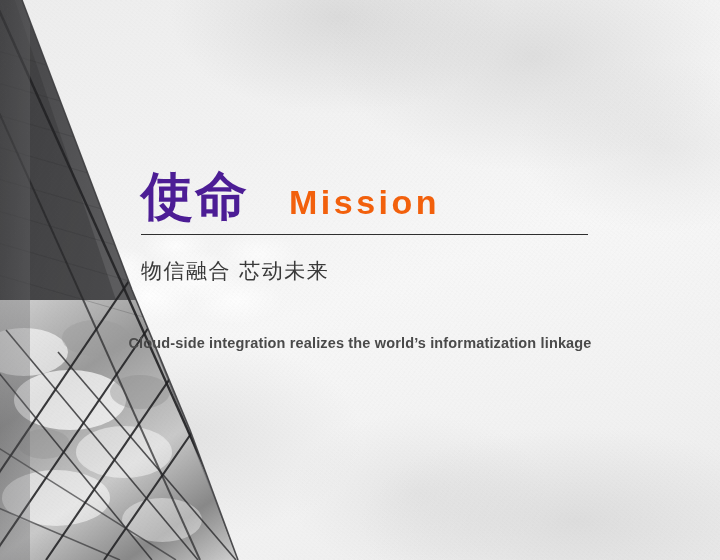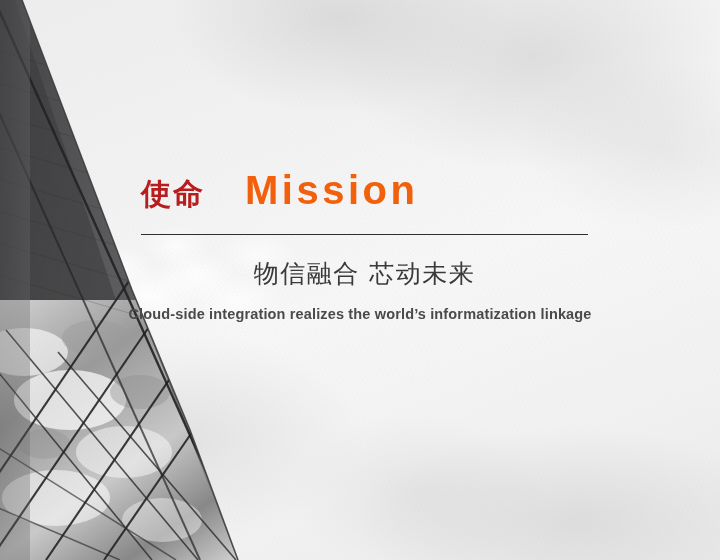--- a/index.html
+++ b/index.html
@@ -68,29 +68,29 @@
     position: absolute;
     left: 141px;
     top: 170px;
     width: 447px;
     display: flex;
     align-items: baseline;
     white-space: nowrap;
   }
   .headline-cn {
     font-family: Liberation Sans, sans-serif;
-    font-size: 30px;
+    font-size: 52px;
     font-weight: 700;
-    color: #b91c1c;
+    color: #4c1d95;
     letter-spacing: 2px;
     line-height: 1;
   }
   .headline-en {
     font-family: "Liberation Sans", "DejaVu Sans", sans-serif;
-    font-size: 40px;
+    font-size: 34px;
     font-weight: 700;
     color: #f2600c;
     letter-spacing: 3.5px;
     line-height: 1;
     margin-left: 40px;
   }
 
   .divider {
     position: absolute;
     left: 141px;
@@ -98,23 +98,23 @@
     width: 447px;
     height: 1px;
     background: #2f2f2f;
   }
 
   .subtitle-cn {
     position: absolute;
     left: 141px;
     top: 258px;
     width: 447px;
-    text-align: center;
+    text-align: left;
     font-family: "DejaVu Sans", "Liberation Sans", sans-serif;
-    font-size: 25px;
+    font-size: 21px;
     font-weight: 400;
     color: #3a3a3a;
     letter-spacing: 1.5px;
     line-height: 1.25;
     white-space: nowrap;
   }
 
   .tagline {
     position: absolute;
     left: 60px;
@@ -122,21 +122,21 @@
     width: 600px;
     text-align: center;
     font-family: "Liberation Sans", "DejaVu Sans", sans-serif;
     font-size: 14.5px;
     font-weight: 600;
     color: #4a4a4a;
     line-height: 22px;
     letter-spacing: 0.15px;
     white-space: nowrap;
   }
-  .tagline .line { display: block; }
+  .tagline .line { display: block; margin-top: 29px; }
 </style>
 </head>
 <body>
 
 <div class="stage">
 
   <div class="sky"></div>
   <div class="clouds"></div>
 
   <div class="building">

